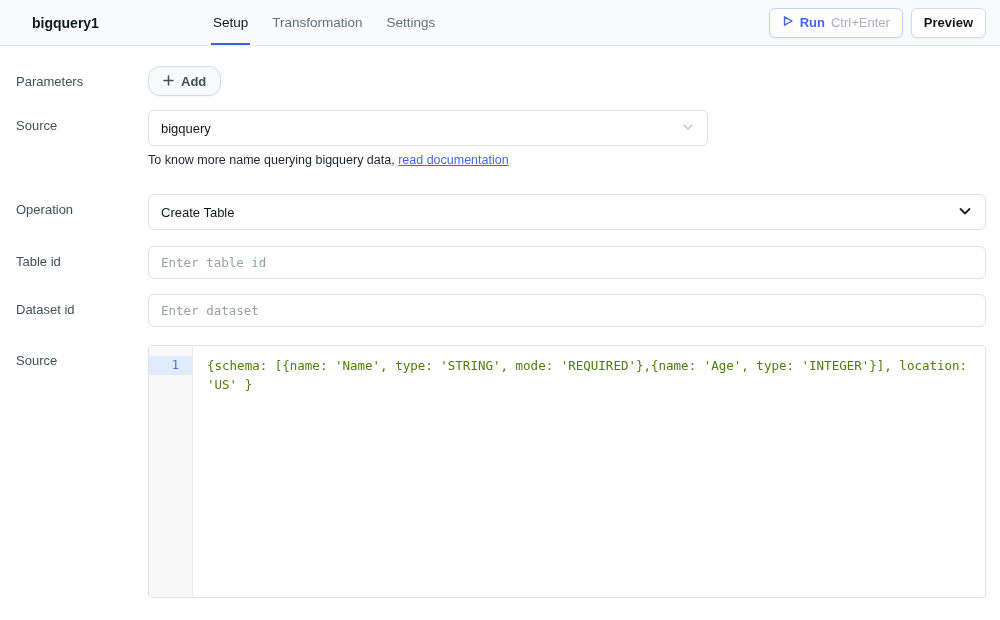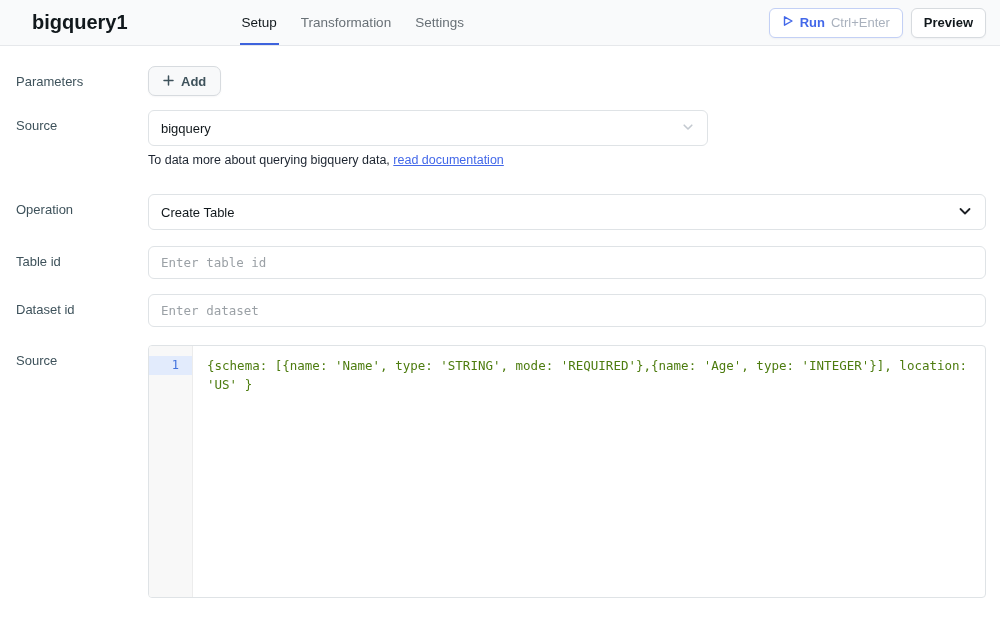--- a/index.html
+++ b/index.html
@@ -2,21 +2,21 @@
 <html><head>
 <meta charset="utf-8">
 <style>
   * { margin:0; padding:0; box-sizing:border-box; }
   html,body { width:1000px; height:620px; background:#ffffff;
     font-family:"Liberation Sans", sans-serif; color:#11181c; overflow:hidden; }
 
   
   .topbar { height:46px; background:#f9fafb; border-bottom:1px solid #e6e8eb;
     display:flex; align-items:stretch; padding:0 14px 0 32px; }
-  .qtitle { align-self:center; font-size:20px; font-weight:700; color:#11181c; }
+  .qtitle { align-self:center; font-size:14px; font-weight:700; color:#11181c; }
   .tabs { display:flex; margin-left:112px; gap:20px; }
   .tab { display:flex; align-items:center; height:100%; padding:2px 2px 0 2px;
     font-size:13.5px; font-weight:500; color:#687076; cursor:pointer;
     border-bottom:2px solid transparent; }
   .tab.active { color:#11181c; border-bottom-color:#3e63dd;text-align:right; }
   .actions { margin-left:auto; display:flex; align-items:center; gap:8px; }
   .btn { display:flex; align-items:center; gap:6px; height:30px; padding:0 12px;
     background:#ffffff; border:1px solid #d7dbdf; border-radius:6px;
     font-size:13px; font-weight:600; cursor:pointer;
     box-shadow:0 1px 2px rgba(16,24,40,.04); }
@@ -24,21 +24,21 @@
   .btn-run .shortcut { color:#a9b1bd; font-weight:500; }
   .btn-preview { color:#11181c;text-align:center; }
 
   
   .content { padding:0 14px 0 0; }
   .row { display:grid; grid-template-columns:132px 1fr; padding-left:16px; }
   .flabel { font-size:13px; font-weight:500; color:#3e525b; padding-top:8px; }
 
   .row-params { margin-top:20px; }
   .btn-add { display:inline-flex; align-items:center; gap:7px; height:30px;
-    padding:0 14px; background:#f8f9fa; border:1px solid #d7dbdf; border-radius:7px;
+    padding:0 14px; background:#f8f9fa; border:1px solid #d7dbdf; border-radius:12px;
     font-size:13px; font-weight:600; color:#3e525b; cursor:pointer; width:auto;
     justify-self:start; box-shadow:0 1px 2px rgba(16,24,40,.04); }
 
   .row-source { margin-top:14px; }
   .select { display:flex; align-items:center; justify-content:space-between;
     background:#fff; border:1px solid #dfe3e6; border-radius:6px; padding:0 12px;
     font-size:13px; color:#11181c; cursor:pointer; }
   .select-source { width:560px; height:36px; }
   .help { margin-top:7px; font-size:12.5px; color:#1c2430; }
   .help a { color:#4368e9; text-decoration:underline; cursor:pointer; }
@@ -112,21 +112,21 @@
     <div>
       <div class="select select-source">
         <span>bigquery</span>
         <span class="icon-svg">
           <svg width="14" height="14" viewBox="0 0 14 14" fill="none">
             <path d="M3.2 5.2 L7 9 L10.8 5.2" stroke="#c3c9d0" stroke-width="1.6" stroke-linecap="round" stroke-linejoin="round"></path>
           </svg>
         </span>
       </div>
       <div class="help">
-        <span>To data more about querying bigquery data, </span><a>read documentation</a>
+        <span>To know more name querying bigquery data, </span><a>read documentation</a>
       </div>
     </div>
   </div>
 
   <div class="row row-operation">
     <div class="flabel">Operation</div>
     <div class="select select-operation">
       <span>Create Table</span>
       <span class="icon-svg">
         <svg width="16" height="16" viewBox="0 0 16 16" fill="none">

